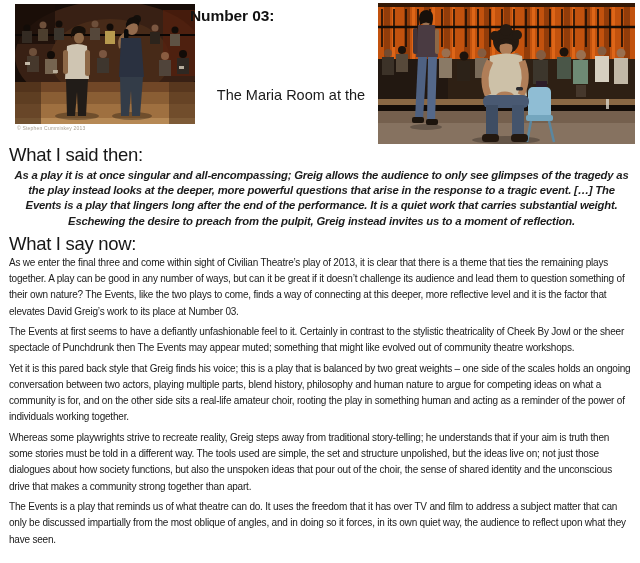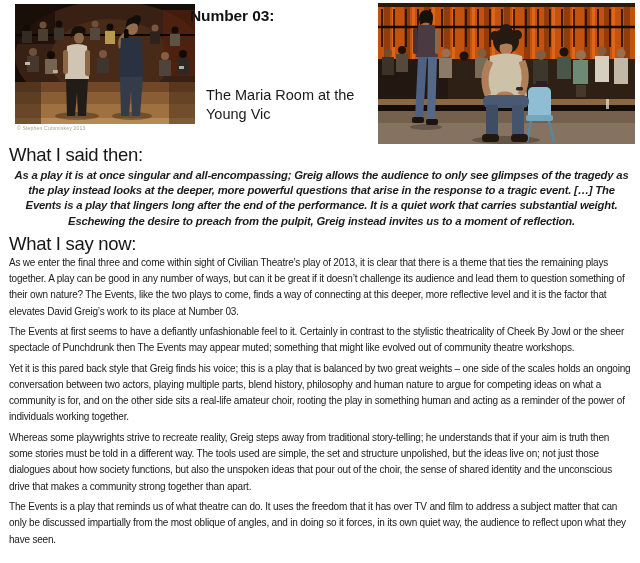--- a/index.html
+++ b/index.html
@@ -24,21 +24,21 @@
   .title-block { position: absolute; left: 190px; top: 6px; width: 170px; }
   .page-title {
     margin: 0; font-size: 15.5px; font-weight: 700; line-height: 20px;
     color: #121212; letter-spacing: -0.1px;
   }
   .page-title span { display: block; }
   .subtitle {
     position: absolute; left: 206px; top: 86px; width: 170px; margin: 0;
     font-size: 14.5px; font-weight: 400; line-height: 19px; color: #1a1a1a;
   }
-  .subtitle span { display: block; }
+  .subtitle span { display: block; text-align: center; }
 
   
   .content { position: absolute; left: 9px; top: 144px; width: 625px; }
   .content h2 {
     margin: 0; font-size: 18.5px; font-weight: 400; line-height: 22px;
     color: #161616; letter-spacing: -0.3px;
   }
   .content h2.say-now { margin-top: 4px; }
   .quote {
     margin: 2px 0 4px 0;
@@ -130,21 +130,20 @@
   </figure>
   <div class="photo-credit">© Stephen Cummiskey 2013</div>
 
   <div class="title-block">
     <h1 class="page-title">
       <span>Number 03:</span>
     </h1>
   </div>
   <p class="subtitle">
     <span>The Maria Room at the</span>
-    <span>Young Vic</span>
   </p>
 
   <figure class="photo photo-right">
     <svg width="257" height="141" viewBox="0 0 257 141">
       <rect width="257" height="141" fill="#2a1a10"></rect>
 
       <rect x="0" y="0" width="257" height="60" fill="#c2520e"></rect>
       <g opacity="0.9">
         <rect x="6" y="0" width="6" height="60" fill="#8c3a0a"></rect>
           <rect x="14" y="0" width="3" height="60" fill="#e2691a"></rect>

